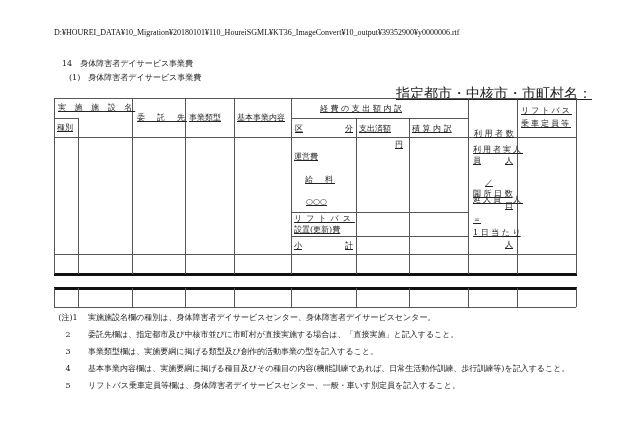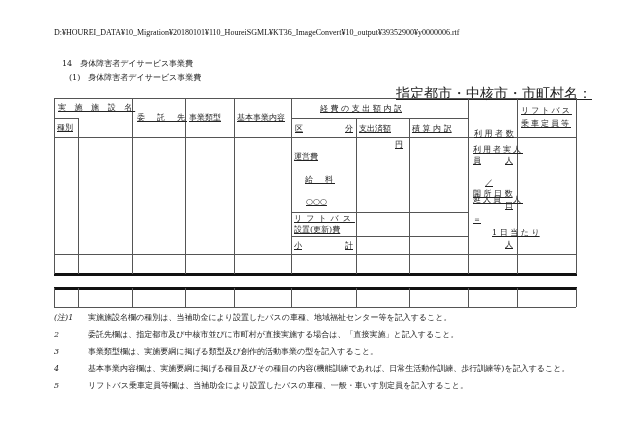--- a/index.html
+++ b/index.html
@@ -10,21 +10,21 @@
   .h1 { left:62px; top:58px; font-size:8px; }
   .h2 { left:69px; top:72px; font-size:8px; }
   .muni { left:396px; top:85px; font-size:14px; text-decoration:underline; }
 
   .grid-line-v { position:absolute; width:0; border-left:1px solid #555; }
   .grid-line-h { position:absolute; height:0; border-top:1px solid #555; }
   .thick { position:absolute; height:3px; background:#111; }
 
   .cell-text { position:absolute; font-size:8px; white-space:nowrap; color:#222;text-decoration:underline; }
   .notes .note { position:absolute; left:54px; font-size:8px; white-space:nowrap; }
-  .notes .num { display:inline-block; width:28px; text-align:left; margin-right:6px;font-style:italic; }
+  .notes .num { display:inline-block; width:28px; text-align:center; margin-right:6px; }
 </style>
 </head>
 <body>
 
 <div class="abs path">D:¥HOUREI_DATA¥10_Migration¥20180101¥110_HoureiSGML¥KT36_ImageConvert¥10_output¥39352900¥y0000006.rtf</div>
 <div class="abs h1">14　身体障害者デイサービス事業費</div>
 <div class="abs h2">(1)　身体障害者デイサービス事業費</div>
 <div class="abs muni">指定都市・中核市・市町村名：</div>
 
 <div>
@@ -89,34 +89,34 @@
 
   <div>
     <div class="cell-text" style="left:473px; top:144px; letter-spacing:2px;">利用者実人</div>
     <div class="cell-text" style="left:473px; top:155px;">員</div>
     <div class="cell-text" style="left:505px; top:155px;">人</div>
     <div class="cell-text" style="left:473px; top:166px; letter-spacing:2px;margin-top:28px;">延人員　人</div>
     <div class="cell-text" style="left:485px; top:177px;">／</div>
     <div class="cell-text" style="left:473px; top:188px;">開 所 日 数</div>
     <div class="cell-text" style="left:505px; top:200px;">日</div>
     <div class="cell-text" style="left:473px; top:214px;">＝</div>
-    <div class="cell-text" style="left:492px; top:227px;">1 日 当 た り</div>
+    <div class="cell-text" style="left:473px; top:227px;">1 日 当 た り</div>
     <div class="cell-text" style="left:505px; top:239px;">人</div>
   </div>
 </div>
 
 <div class="notes">
   <div class="note" style="top:312px;">
-    <span class="num">(注)1</span><span>実施施設名欄の種別は、当補助金により設置したバスの車種、地域福祉センター等を記入すること。</span>
+    <span class="num">(注)1</span><span>実施施設名欄の種別は、身体障害者デイサービスセンター、身体障害者デイサービスセンター。</span>
   </div>
   <div class="note" style="top:329px;">
     <span class="num">2</span><span>委託先欄は、指定都市及び中核市並びに市町村が直接実施する場合は、「直接実施」と記入すること。</span>
   </div>
   <div class="note" style="top:346px;">
     <span class="num">3</span><span>事業類型欄は、実施要綱に掲げる類型及び創作的活動事業の型を記入すること。</span>
   </div>
   <div class="note" style="top:363px;">
     <span class="num">4</span><span>基本事業内容欄は、実施要綱に掲げる種目及びその種目の内容(機能訓練であれば、日常生活動作訓練、歩行訓練等)を記入すること。</span>
   </div>
   <div class="note" style="top:380px;">
-    <span class="num">5</span><span>リフトバス乗車定員等欄は、当補助金により設置したバスの車種、一般・車いす別定員を記入すること。</span>
+    <span class="num">5</span><span>リフトバス乗車定員等欄は、身体障害者デイサービスセンター、一般・車いす別定員を記入すること。</span>
   </div>
 </div>
 
 </body></html>

